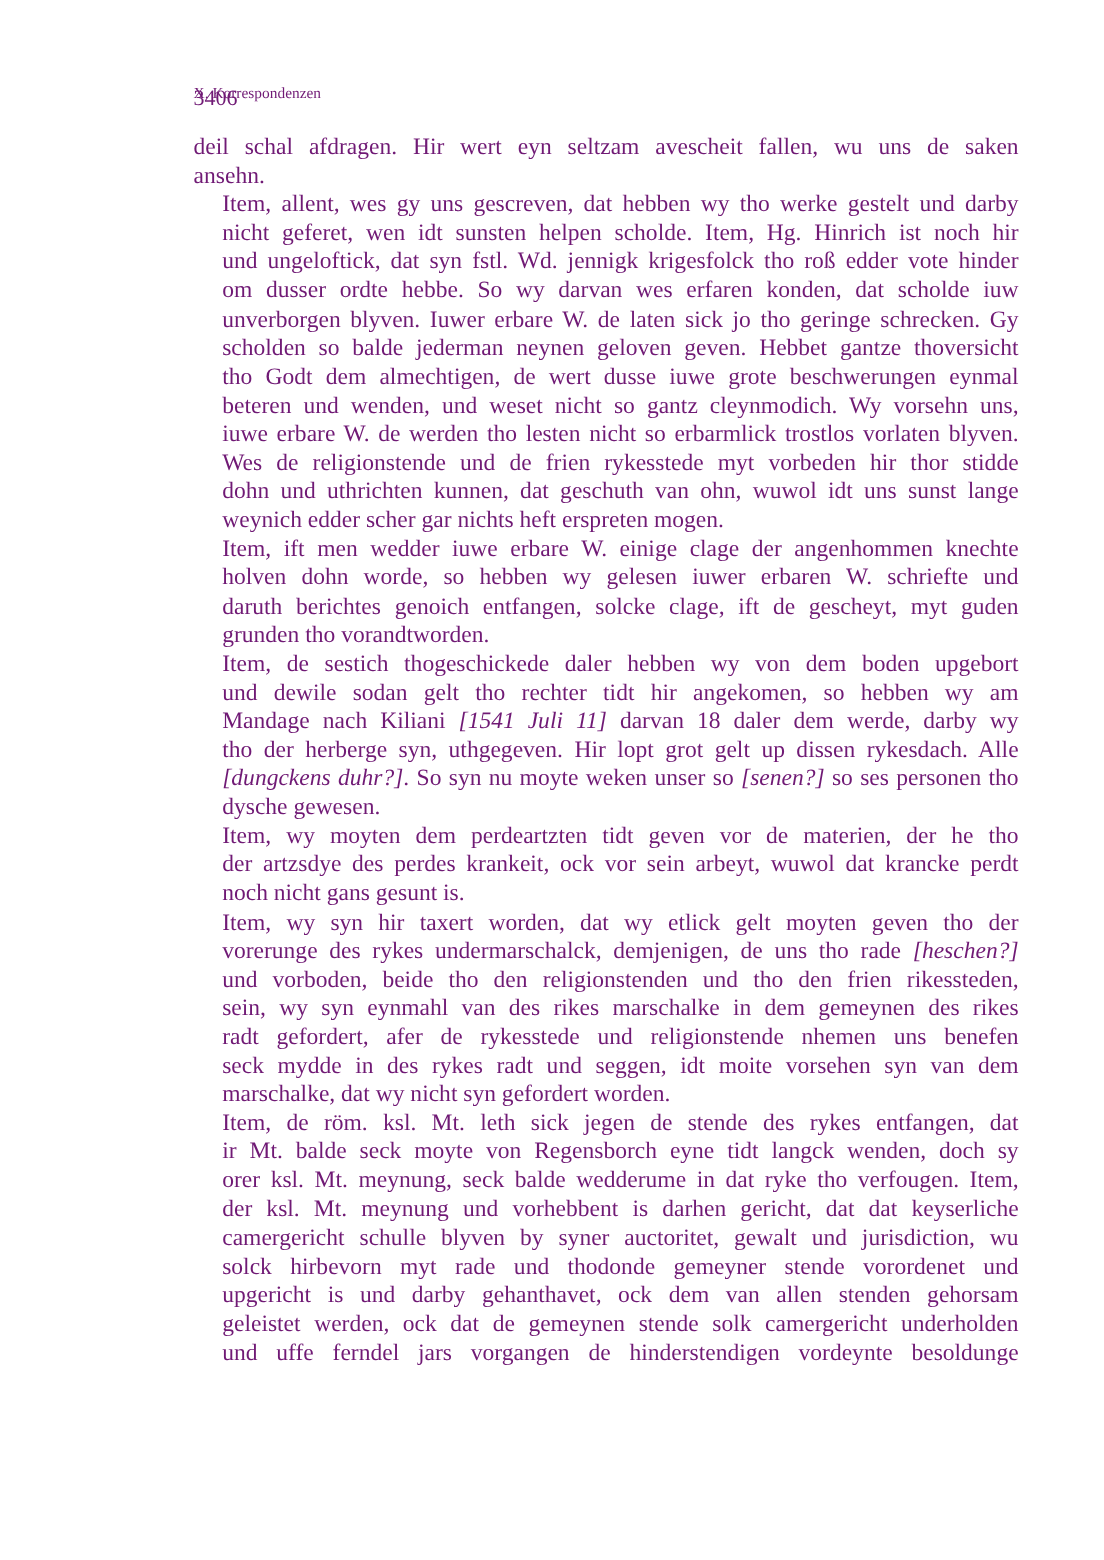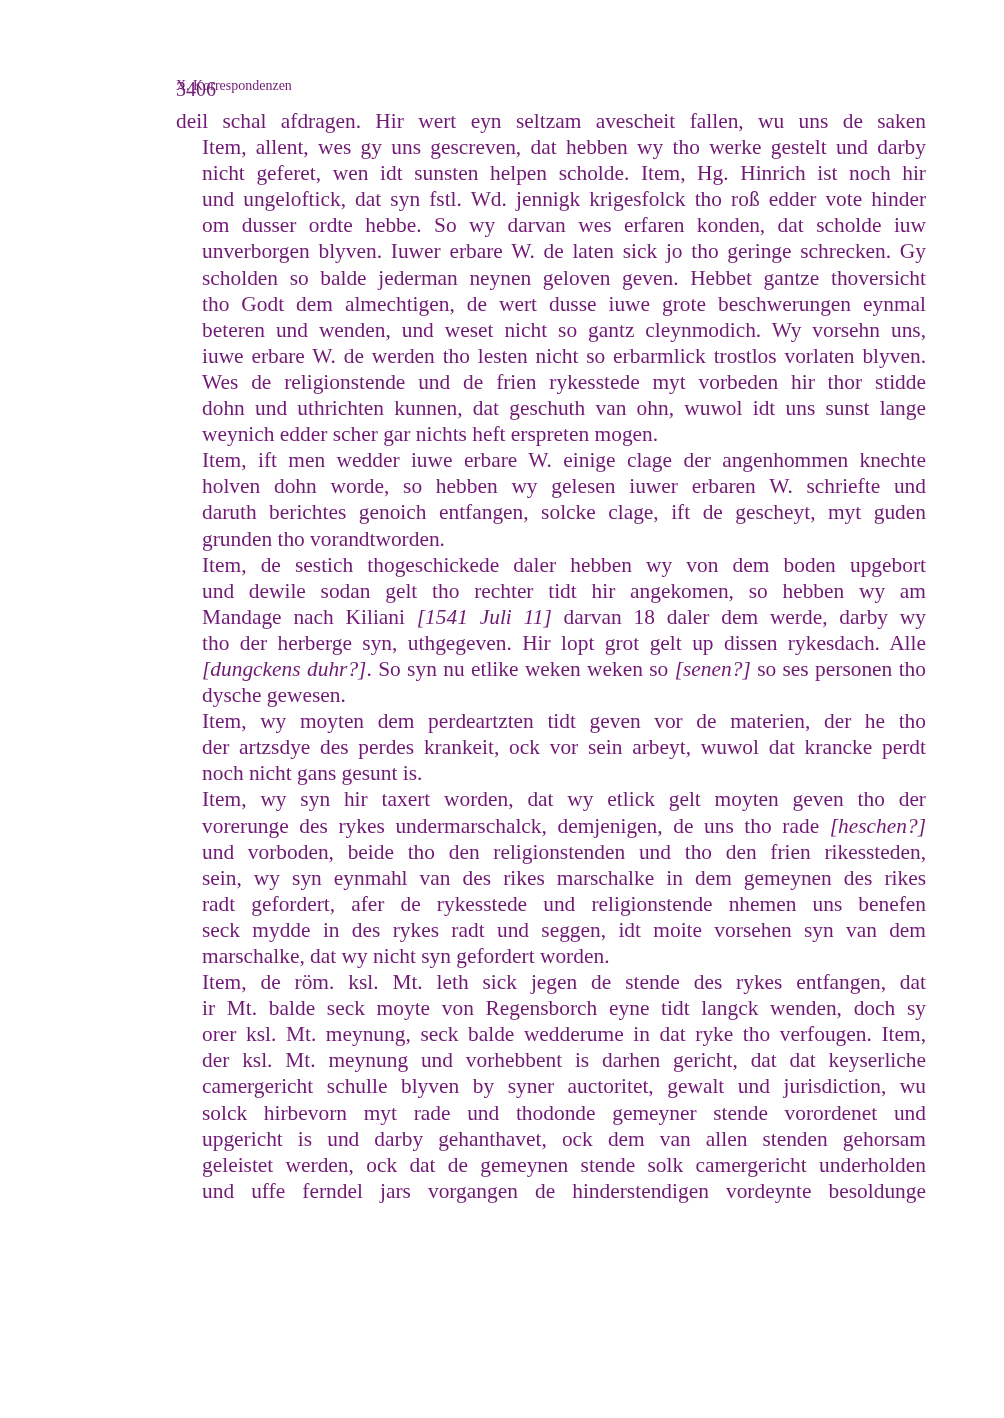--- a/index.html
+++ b/index.html
@@ -5,38 +5,39 @@
     html, body { margin: 0; padding: 0; background: #ffffff; }
     body { width: 1004px; height: 1418px; position: relative; overflow: hidden; }
     .page {
       position: absolute; left: 176px; top: 78px; width: 750px;
       font-family: "Liberation Serif", "DejaVu Serif", serif;
       color: #701a75;
     }
     .running-head { position: relative; height: 30px; font-size: 20px; }
     .page-number { position: absolute; left: 0; top: 0; }
     .running-title { position: absolute; left: 0; right: 0; top: 0; font-size: 14px; }
-    .body-text { margin-top: 0; font-size: 21.4px; line-height: 26.1px; }
+    .body-text { margin-top: 12px; font-size: 21.4px; line-height: 26.1px; }
     .para { margin: 0; text-align: justify; hyphens: none; }
     .para.indent { text-indent: 26px; font-family: Liberation Serif, serif; }
     .para .line { display: block; text-align: justify; text-align-last: justify; white-space: nowrap; }
     .para .line.last { text-align-last: left; }
     .ed { font-style: italic; }
   </style>
 </head>
 <body>
 
 <div class="page">
   <div class="running-head">
     <span class="page-number">3406</span>
     <span class="running-title">X. Korrespondenzen</span>
   </div>
   <div class="body-text" id="body-text">
       <p class="para">
         <span class="line"><span>deil schal afdragen. Hir wert eyn seltzam avescheit fallen, wu uns de saken</span></span>
+        <span class="line last"><span>ansehn.</span></span>
       </p>
       <p class="para indent">
         <span class="line"><span>Item, allent, wes gy uns gescreven, dat hebben wy tho werke gestelt und darby</span></span>
         <span class="line"><span>nicht geferet, wen idt sunsten helpen scholde. Item, Hg. Hinrich ist noch hir</span></span>
         <span class="line"><span>und ungeloftick, dat syn fstl. Wd. jennigk krigesfolck tho roß edder vote hinder</span></span>
         <span class="line"><span>om dusser ordte hebbe. So wy darvan wes erfaren konden, dat scholde iuw</span></span>
         <span class="line"><span>unverborgen blyven. Iuwer erbare W. de laten sick jo tho geringe schrecken. Gy</span></span>
         <span class="line"><span>scholden so balde jederman neynen geloven geven. Hebbet gantze thoversicht</span></span>
         <span class="line"><span>tho Godt dem almechtigen, de wert dusse iuwe grote beschwerungen eynmal</span></span>
         <span class="line"><span>beteren und wenden, und weset nicht so gantz cleynmodich. Wy vorsehn uns,</span></span>
@@ -49,21 +50,21 @@
         <span class="line"><span>Item, ift men wedder iuwe erbare W. einige clage der angenhommen knechte</span></span>
         <span class="line"><span>holven dohn worde, so hebben wy gelesen iuwer erbaren W. schriefte und</span></span>
         <span class="line"><span>daruth berichtes genoich entfangen, solcke clage, ift de gescheyt, myt guden</span></span>
         <span class="line last"><span>grunden tho vorandtworden.</span></span>
       </p>
       <p class="para indent">
         <span class="line"><span>Item, de sestich thogeschickede daler hebben wy von dem boden upgebort</span></span>
         <span class="line"><span>und dewile sodan gelt tho rechter tidt hir angekomen, so hebben wy am</span></span>
         <span class="line"><span>Mandage nach Kiliani </span><span class="ed">[1541 Juli 11]</span><span> darvan 18 daler dem werde, darby wy</span></span>
         <span class="line"><span>tho der herberge syn, uthgegeven. Hir lopt grot gelt up dissen rykesdach. Alle</span></span>
-        <span class="line"><span class="ed">[dungckens duhr?]</span><span>. So syn nu etlike weken weken so </span><span class="ed">[senen?]</span><span> so ses personen tho</span></span>
+        <span class="line"><span class="ed">[dungckens duhr?]</span><span>. So syn nu moyte weken unser so </span><span class="ed">[senen?]</span><span> so ses personen tho</span></span>
         <span class="line last"><span>dysche gewesen.</span></span>
       </p>
       <p class="para indent">
         <span class="line"><span>Item, wy moyten dem perdeartzten tidt geven vor de materien, der he tho</span></span>
         <span class="line"><span>der artzsdye des perdes krankeit, ock vor sein arbeyt, wuwol dat krancke perdt</span></span>
         <span class="line last"><span>noch nicht gans gesunt is.</span></span>
       </p>
       <p class="para indent">
         <span class="line"><span>Item, wy syn hir taxert worden, dat wy etlick gelt moyten geven tho der</span></span>
         <span class="line"><span>vorerunge des rykes undermarschalck, demjenigen, de uns tho rade </span><span class="ed">[heschen?]</span></span>

